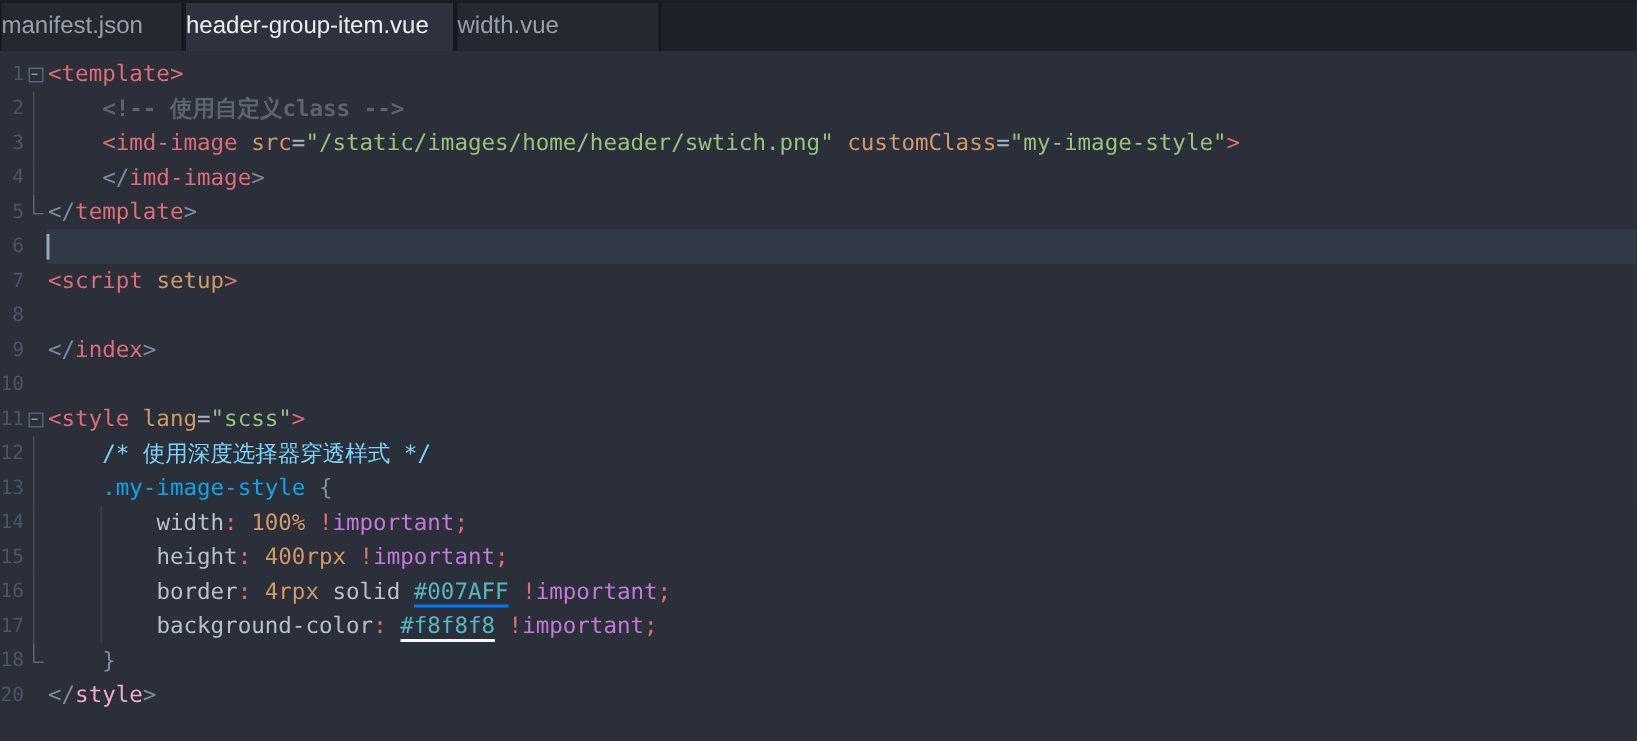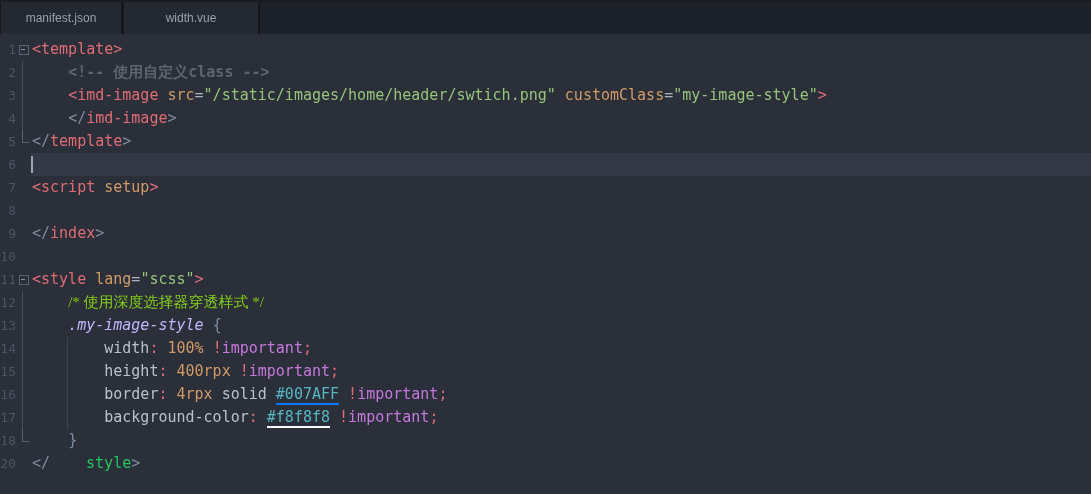--- a/index.html
+++ b/index.html
@@ -1,22 +1,22 @@
 <!DOCTYPE html>
 <html><head>
 <meta charset="utf-8">
 <style>
   html,body{margin:0;padding:0;background:#2a2f39;width:1091px;height:494px;overflow:hidden;}
   *{box-sizing:border-box;}
   .app{width:1091px;height:494px;display:flex;flex-direction:column;font-family:"Liberation Sans",sans-serif;}
 
   
   .tabbar{height:34px;background:#1d212a;display:flex;align-items:stretch;border-top:2px solid #191c23;flex:0 0 34px;}
-  .tab{display:flex;align-items:center;justify-content:center;background:#242831;color:#99a0ab;
-       font-size:12px;border-right:2px solid #14171d;border-left:1px solid #14171d;cursor:default;}
+  .tab{display:flex;align-items:center;background:#242831;color:#99a0ab;
+       font-size:16px;border-right:2px solid #14171d;border-left:1px solid #14171d;cursor:default;}
   .tab.active{background:#2d323d;color:#eceef1;}
   .tab-manifest{width:123px;}
   .tab-home{width:141px;}
   .tab-header-group{width:181px;}
   .tab-index{width:137px;}
 
   
   .editor{flex:1;background:#2a2f39;padding-top:4px;position:relative;
           font-family:"DejaVu Sans Mono","Liberation Mono",monospace;font-size:15px;}
   .line{height:23px;display:flex;align-items:stretch;line-height:23px;white-space:pre;}
@@ -36,38 +36,41 @@
   .code span{white-space:pre;}
 </style>
 </head>
 <body>
 
 <div class="app">
   <div class="tabbar">
     <div class="tab tab-manifest">
       <span>manifest.json</span>
     </div>
+    <div class="tab tab-header-group active">
+      <span>header-group-item.vue</span>
+    </div>
     <div class="tab tab-index">
       <span>width.vue</span>
     </div>
   </div>
   <div class="editor">
       <div class="line"><div class="gutter"><span class="num">1</span><span class="fold fold-open"></span></div><div class="content"><span class="code"><span style="color: rgb(224, 108, 117);">&lt;template&gt;</span></span></div></div>
       <div class="line"><div class="gutter"><span class="num">2</span><span class="fold fold-guide"></span></div><div class="content"><span class="code"><span style="color: rgb(171, 178, 191);">    </span><span style="color: rgb(93, 100, 112); font-weight: bold;">&lt;!-- 使用自定义class --&gt;</span></span></div></div>
       <div class="line"><div class="gutter"><span class="num">3</span><span class="fold fold-guide"></span></div><div class="content"><span class="code"><span style="color: rgb(171, 178, 191);">    </span><span style="color: rgb(224, 108, 117);">&lt;imd-image</span><span style="color: rgb(171, 178, 191);"> </span><span style="color: rgb(209, 154, 102);">src</span><span style="color: rgb(171, 178, 191);">=</span><span style="color: rgb(152, 195, 121);">"/static/images/home/header/swtich.png"</span><span style="color: rgb(171, 178, 191);"> </span><span style="color: rgb(209, 154, 102);">customClass</span><span style="color: rgb(171, 178, 191);">=</span><span style="color: rgb(152, 195, 121);">"my-image-style"</span><span style="color: rgb(224, 108, 117);">&gt;</span></span></div></div>
       <div class="line"><div class="gutter"><span class="num">4</span><span class="fold fold-guide"></span></div><div class="content"><span class="code"><span style="color: rgb(171, 178, 191);">    </span><span style="color: rgb(127, 139, 159);">&lt;/</span><span style="color: rgb(224, 108, 117);">imd-image</span><span style="color: rgb(127, 139, 159);">&gt;</span></span></div></div>
       <div class="line"><div class="gutter"><span class="num">5</span><span class="fold fold-end"></span></div><div class="content"><span class="code"><span style="color: rgb(127, 139, 159);">&lt;/</span><span style="color: rgb(224, 108, 117);">template</span><span style="color: rgb(127, 139, 159);">&gt;</span></span></div></div>
       <div class="line hl"><div class="gutter"><span class="num">6</span><span class="fold"></span></div><div class="content"><span class="cursor"></span><span class="code"></span></div></div>
       <div class="line"><div class="gutter"><span class="num">7</span><span class="fold"></span></div><div class="content"><span class="code"><span style="color: rgb(224, 108, 117);">&lt;script</span><span style="color: rgb(171, 178, 191);"> </span><span style="color: rgb(209, 154, 102); margin-top: 27px;">setup</span><span style="color: rgb(224, 108, 117);">&gt;</span></span></div></div>
       <div class="line"><div class="gutter"><span class="num">8</span><span class="fold"></span></div><div class="content"><span class="code"></span></div></div>
       <div class="line"><div class="gutter"><span class="num">9</span><span class="fold"></span></div><div class="content"><span class="code"><span style="color: rgb(127, 139, 159);">&lt;/</span><span style="color: rgb(224, 108, 117);">index</span><span style="color: rgb(127, 139, 159);">&gt;</span></span></div></div>
       <div class="line"><div class="gutter"><span class="num">10</span><span class="fold"></span></div><div class="content"><span class="code"></span></div></div>
       <div class="line"><div class="gutter"><span class="num">11</span><span class="fold fold-open"></span></div><div class="content"><span class="code"><span style="color: rgb(224, 108, 117);">&lt;style</span><span style="color: rgb(171, 178, 191);"> </span><span style="color: rgb(209, 154, 102);">lang</span><span style="color: rgb(171, 178, 191);">=</span><span style="color: rgb(152, 195, 121);">"scss"</span><span style="color: rgb(224, 108, 117);">&gt;</span></span></div></div>
-      <div class="line"><div class="gutter"><span class="num">12</span><span class="fold fold-guide"></span></div><div class="content"><span class="code"><span style="color: rgb(171, 178, 191);">    </span><span style="color: #84cc16; font-family: Liberation Serif, serif;">/* 使用深度选择器穿透样式 */</span></span></div></div>
-      <div class="line"><div class="gutter"><span class="num">13</span><span class="fold fold-guide"></span></div><div class="content"><span class="code"><span style="color: rgb(171, 178, 191);">    </span><span style="color: #c4b5fd; font-style: italic;">.my-image-style</span><span style="color: rgb(171, 178, 191);"> </span><span style="color: rgb(127, 139, 159);">{</span></span></div></div>
+      <div class="line"><div class="gutter"><span class="num">12</span><span class="fold fold-guide"></span></div><div class="content"><span class="code"><span style="color: rgb(171, 178, 191);">    </span><span style="color: #7dd3fc;">/* 使用深度选择器穿透样式 */</span></span></div></div>
+      <div class="line"><div class="gutter"><span class="num">13</span><span class="fold fold-guide"></span></div><div class="content"><span class="code"><span style="color: rgb(171, 178, 191);">    </span><span style="color: #0ea5e9;">.my-image-style</span><span style="color: rgb(171, 178, 191);"> </span><span style="color: rgb(127, 139, 159);">{</span></span></div></div>
       <div class="line"><div class="gutter"><span class="num">14</span><span class="fold fold-guide"></span></div><div class="content"><span class="indent-guide" style="left: 4ch;"></span><span class="code"><span style="color: rgb(171, 178, 191);">        </span><span style="color: rgb(184, 192, 203);">width</span><span style="color: rgb(224, 108, 117);">:</span><span style="color: rgb(171, 178, 191);"> </span><span style="color: rgb(209, 154, 102);">100%</span><span style="color: rgb(171, 178, 191);"> </span><span style="color: rgb(224, 108, 117);">!</span><span style="color: rgb(198, 120, 221);">important</span><span style="color: rgb(224, 108, 117);">;</span></span></div></div>
       <div class="line"><div class="gutter"><span class="num">15</span><span class="fold fold-guide"></span></div><div class="content"><span class="indent-guide" style="left: 4ch;"></span><span class="code"><span style="color: rgb(171, 178, 191);">        </span><span style="color: rgb(184, 192, 203);">height</span><span style="color: rgb(224, 108, 117);">:</span><span style="color: rgb(171, 178, 191);"> </span><span style="color: rgb(209, 154, 102);">400rpx</span><span style="color: rgb(171, 178, 191);"> </span><span style="color: rgb(224, 108, 117);">!</span><span style="color: rgb(198, 120, 221);">important</span><span style="color: rgb(224, 108, 117);">;</span></span></div></div>
       <div class="line"><div class="gutter"><span class="num">16</span><span class="fold fold-guide"></span></div><div class="content"><span class="indent-guide" style="left: 4ch;"></span><span class="code"><span style="color: rgb(171, 178, 191);">        </span><span style="color: rgb(184, 192, 203);">border</span><span style="color: rgb(224, 108, 117);">:</span><span style="color: rgb(171, 178, 191);"> </span><span style="color: rgb(209, 154, 102);">4rpx</span><span style="color: rgb(171, 178, 191);"> </span><span style="color: rgb(184, 192, 203);">solid</span><span style="color: rgb(171, 178, 191);"> </span><span style="color: rgb(86, 182, 194); border-bottom: 2px solid rgb(0, 122, 255);">#007AFF</span><span style="color: rgb(171, 178, 191);"> </span><span style="color: rgb(224, 108, 117);">!</span><span style="color: rgb(198, 120, 221);">important</span><span style="color: rgb(224, 108, 117);">;</span></span></div></div>
       <div class="line"><div class="gutter"><span class="num">17</span><span class="fold fold-guide"></span></div><div class="content"><span class="indent-guide" style="left: 4ch;"></span><span class="code"><span style="color: rgb(171, 178, 191);">        </span><span style="color: rgb(184, 192, 203);">background-color</span><span style="color: rgb(224, 108, 117);">:</span><span style="color: rgb(171, 178, 191);"> </span><span style="color: rgb(86, 182, 194); border-bottom: 2px solid rgb(248, 248, 248);">#f8f8f8</span><span style="color: rgb(171, 178, 191);"> </span><span style="color: rgb(224, 108, 117);">!</span><span style="color: rgb(198, 120, 221);">important</span><span style="color: rgb(224, 108, 117);">;</span></span></div></div>
       <div class="line"><div class="gutter"><span class="num">18</span><span class="fold fold-end"></span></div><div class="content"><span class="code"><span style="color: rgb(171, 178, 191);">    </span><span style="color: rgb(127, 139, 159);">}</span></span></div></div>
-      <div class="line"><div class="gutter"><span class="num">20</span><span class="fold"></span></div><div class="content"><span class="code"><span style="color: rgb(127, 139, 159);">&lt;/</span><span style="color: #22c55e; margin-left: 36px;">style</span><span style="color: rgb(127, 139, 159);">&gt;</span></span></div></div>
+      <div class="line"><div class="gutter"><span class="num">20</span><span class="fold"></span></div><div class="content"><span class="code"><span style="color: rgb(127, 139, 159);">&lt;/</span><span style="color: #f9a8d4;">style</span><span style="color: rgb(127, 139, 159);">&gt;</span></span></div></div>
     </div>
 </div>
 
 </body></html>

